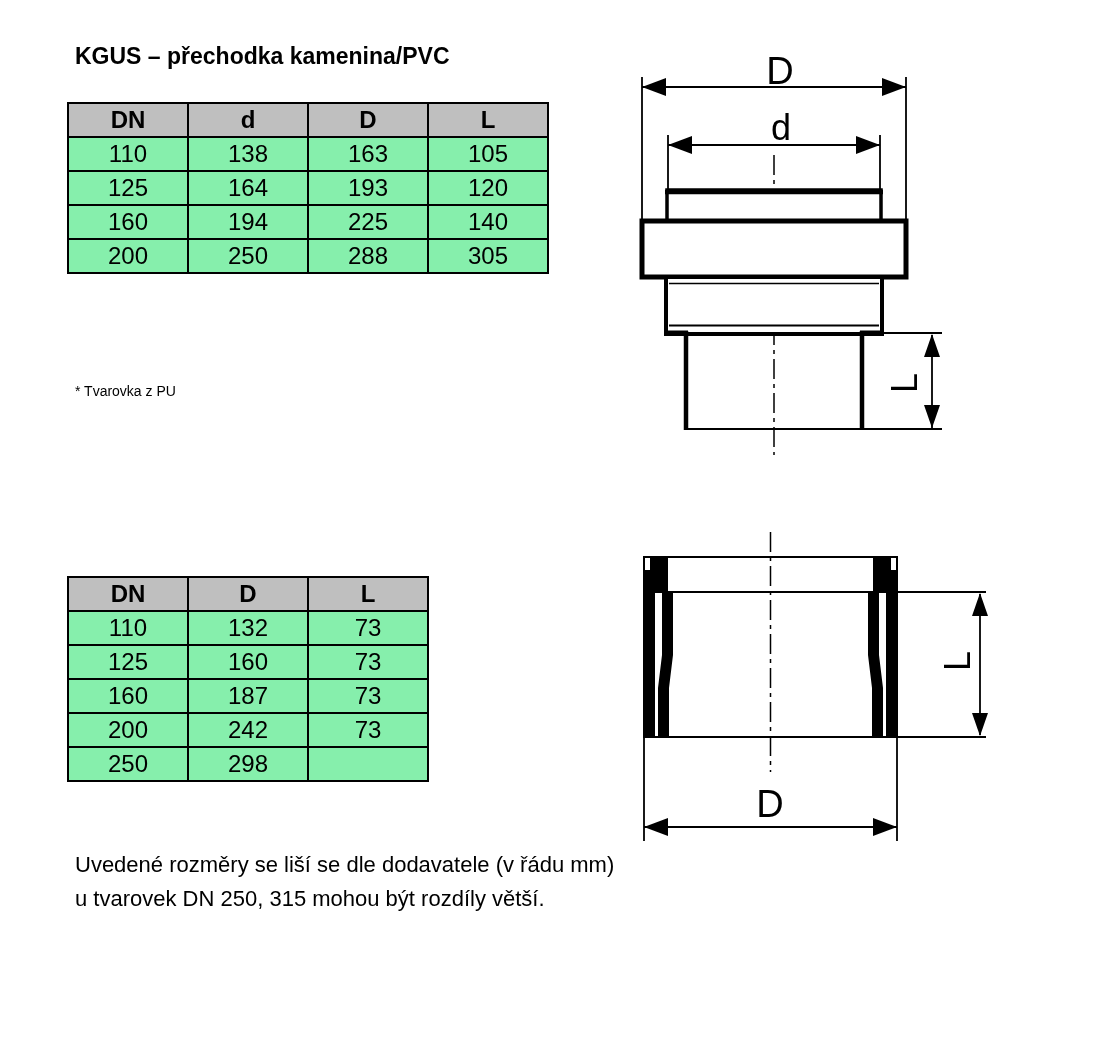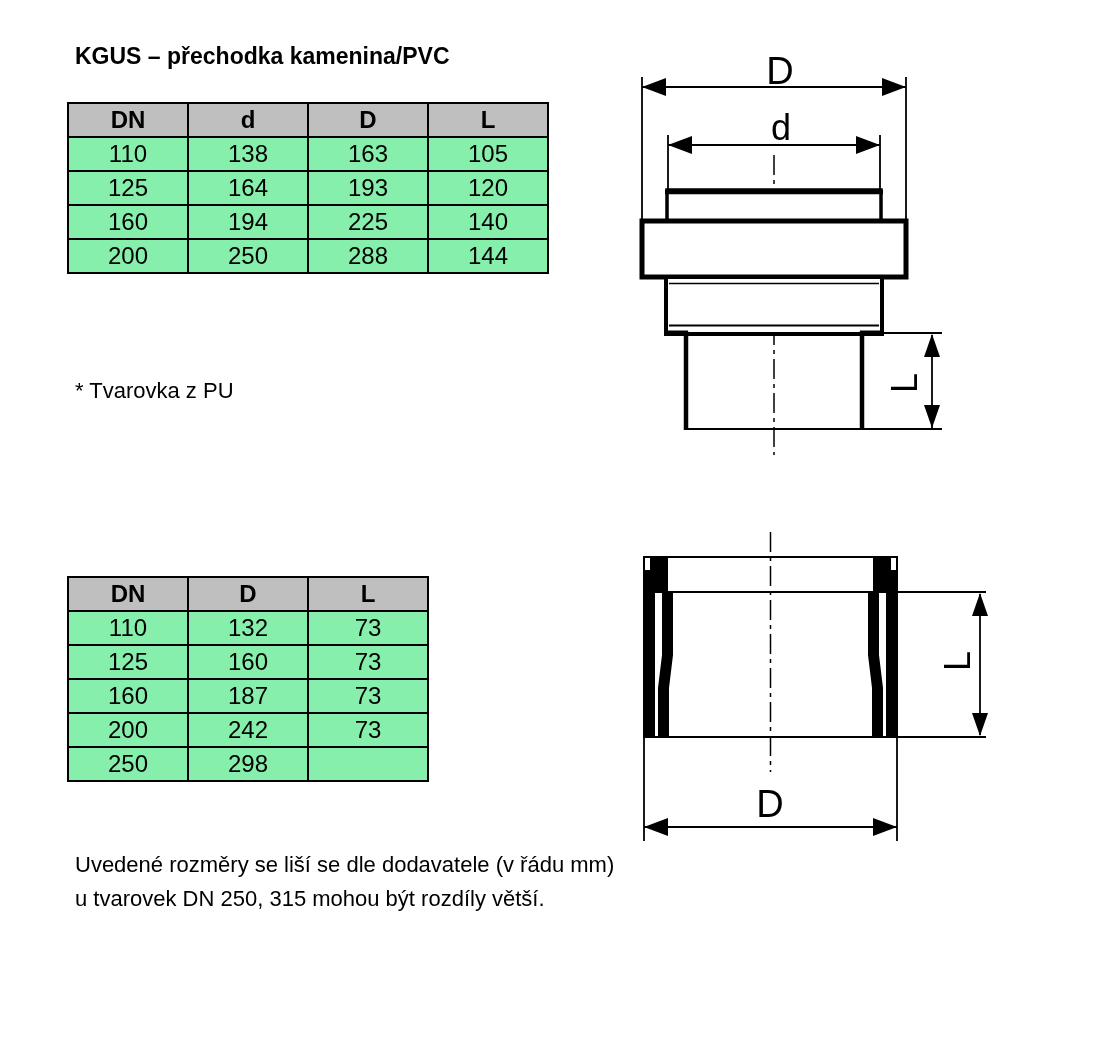--- a/index.html
+++ b/index.html
@@ -5,21 +5,21 @@
   * { margin:0; padding:0; box-sizing:border-box; }
   html,body { background:#ffffff; }
   .page {
     position:relative; width:1094px; height:1055px; background:#ffffff;
     font-family:"Liberation Sans", sans-serif; color:#000; overflow:hidden;
   }
   .sec-title {
     position:absolute; font-weight:bold; font-size:23px; line-height:24px; white-space:nowrap;
   }
   .plain-text {
-    position:absolute; font-size:22px; line-height:24px; white-space:nowrap;
+    position:absolute; font-size:14px; line-height:24px; white-space:nowrap;
   }
   .footer {
     position:absolute; font-size:22px; line-height:34px; white-space:nowrap;
   }
   .footer div { display:block; }
   table.dim-table {
     position:absolute; border-collapse:collapse; table-layout:fixed; background:#86efac;
   }
   .dim-table th, .dim-table td {
     border:2px solid #000; width:120px; height:34px; padding:0;
@@ -64,21 +64,21 @@
       <tr>
         <td>160</td>
         <td>194</td>
         <td>225</td>
         <td>140</td>
       </tr>
       <tr>
         <td>200</td>
         <td>250</td>
         <td>288</td>
-        <td>144</td>
+        <td>305</td>
       </tr>
     </tbody>
   </table>
 
   <div class="plain-text" style="left:75px; top:379px;">* Tvarovka z PU</div>
 
   <svg class="drawing" style="left:630px; top:45px; width:320px; height:415px;" viewBox="630 45 320 415">
     <g stroke="#000" fill="none" stroke-linecap="butt">
 
       <line x1="774" y1="155" x2="774" y2="455" stroke-width="1.5" stroke-dasharray="20 5 4 5"></line>

